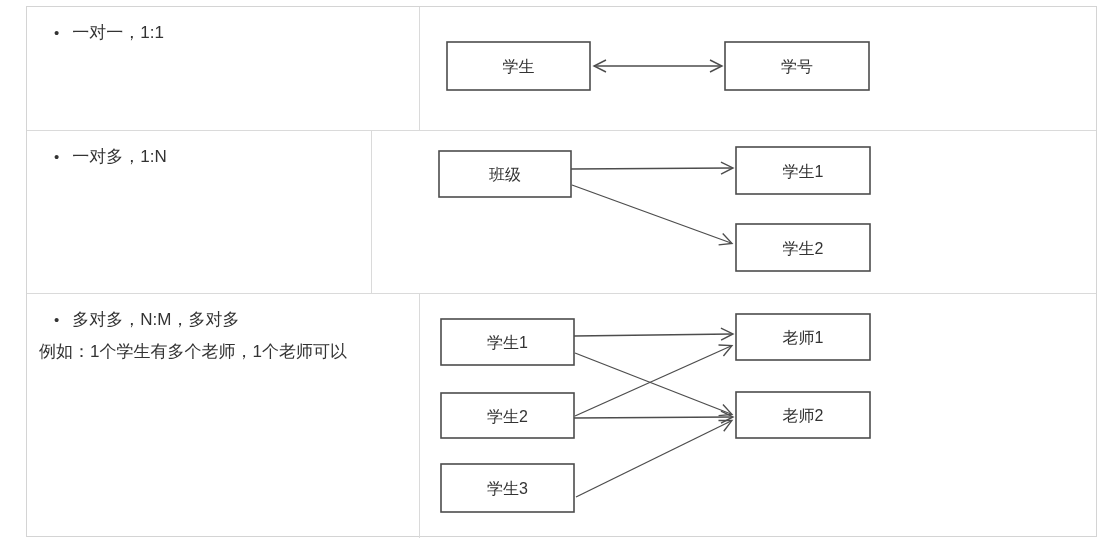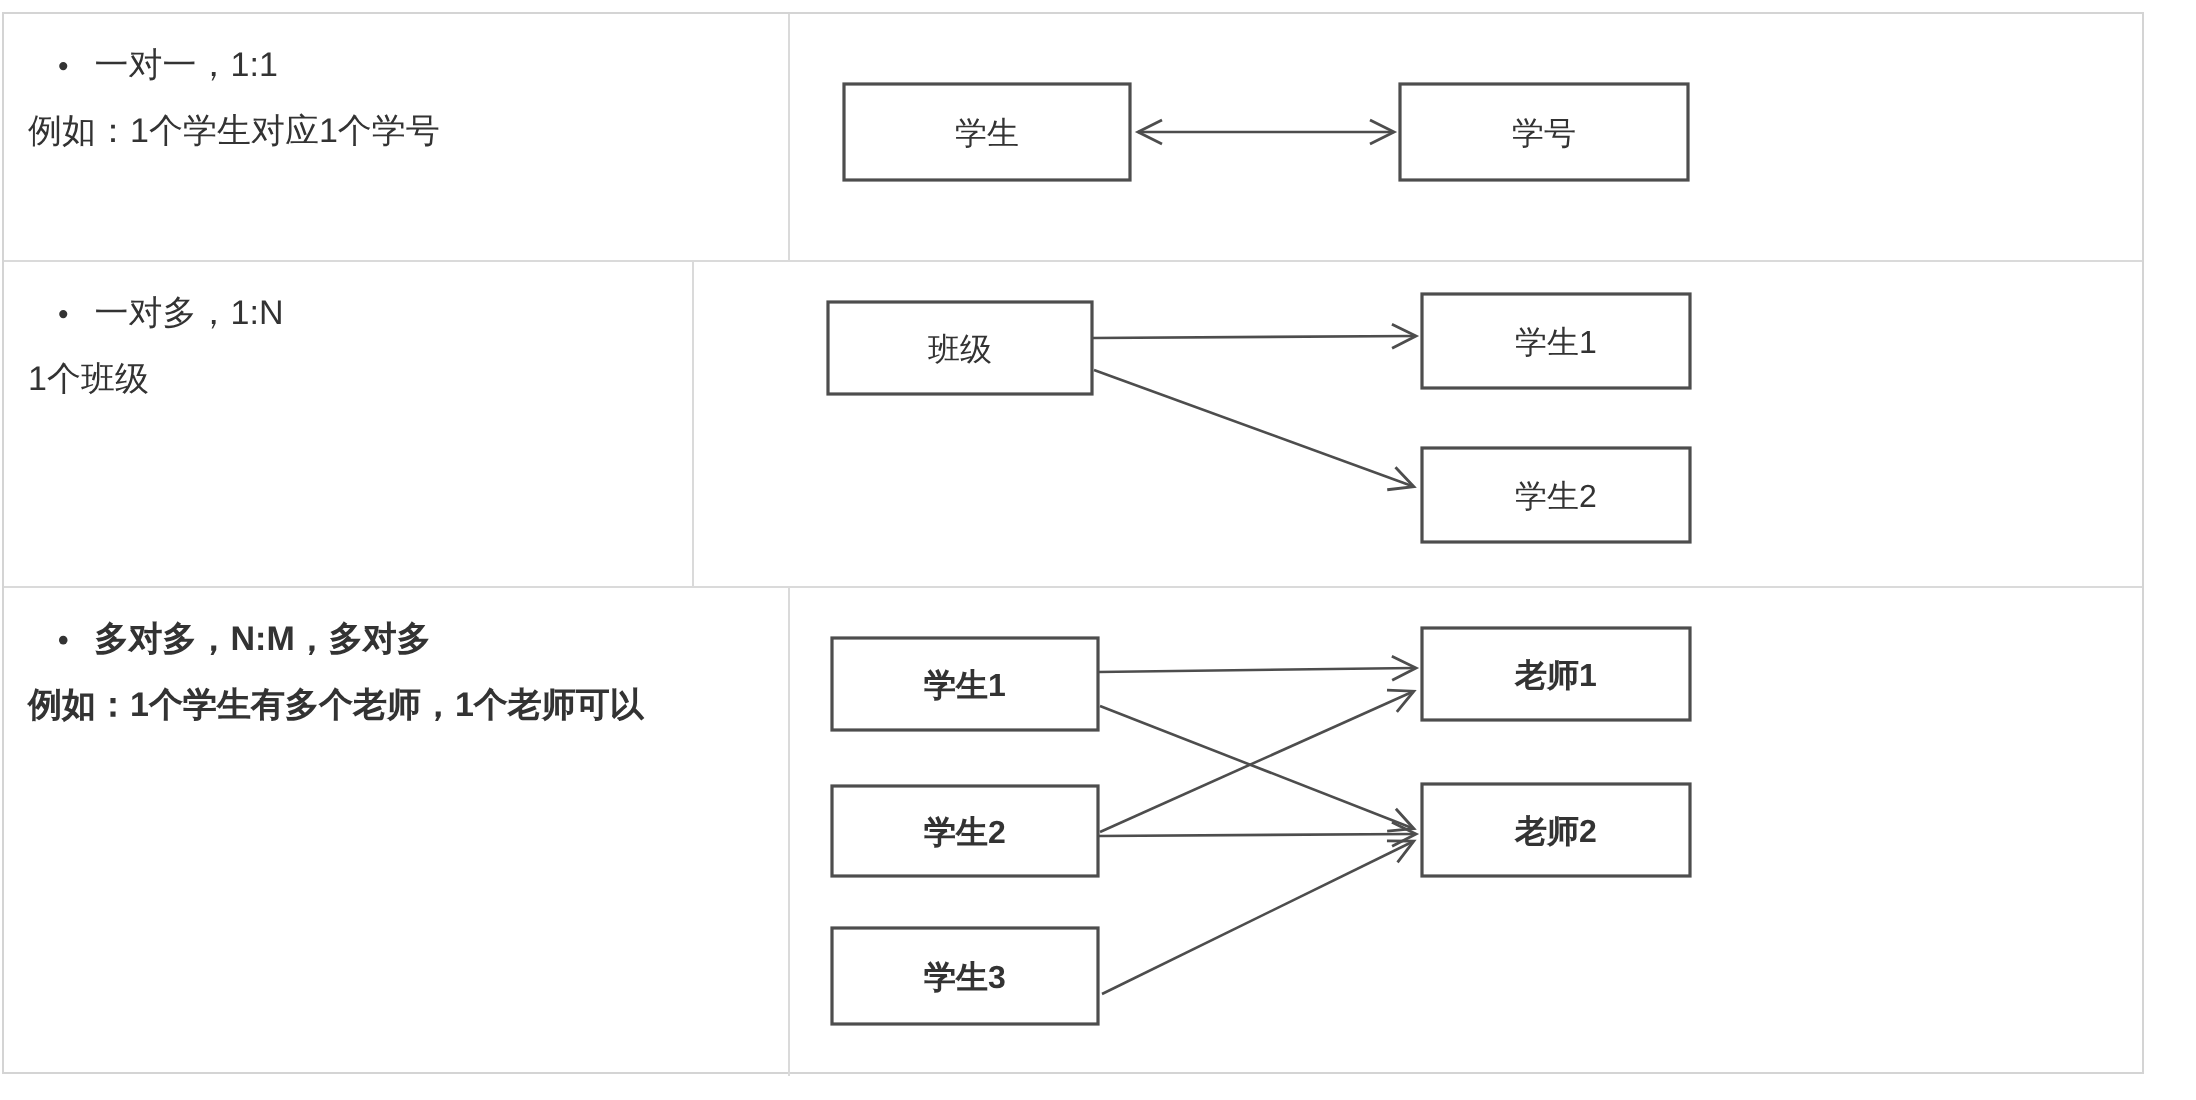--- a/index.html
+++ b/index.html
@@ -4,31 +4,31 @@
 <style>
   * { margin: 0; padding: 0; box-sizing: border-box; }
   html, body {
     width: 1098px; height: 550px;
     background: #ffffff;
     font-family: "Liberation Sans", "DejaVu Sans", sans-serif;
     overflow: hidden;
   }
   .rel-table {
     position: absolute;
-    left: 1px; top: 6px;
+    left: 26px; top: 6px;
     width: 1071px; height: 531px;
     border: 1px solid #d4d4d4;
     background: #ffffff;
   }
   .row {
     display: flex;
     width: 100%;
     border-bottom: 1px solid #dadada;
   }
-  .row:last-child { border-bottom: none; font-weight: bold; }
+  .row:last-child { border-bottom: none; }
   .cell { position: relative; height: 100%; }
   .cell.left {
     width: 394px;
     border-right: 1px solid #dadada;
     padding: 10px 10px 0 12px;
     color: #333333;
     font-size: 17px;
     line-height: 32px;
   }
   .cell.right { flex: 1; }
@@ -40,21 +40,20 @@
     font-family: "Liberation Sans", "DejaVu Sans", sans-serif;
   }
 </style>
 </head>
 <body>
 
 <div class="rel-table">
     <div class="row" style="height: 124px;">
       <div class="cell left">
         <div class="title-line"><span class="bullet">•</span><span class="title-text">一对一，1:1</span></div>
-        <div class="desc-line">例如：1个学生对应1个学号</div>
       </div>
       <div class="cell right">
         <svg width="676" height="122" viewBox="0 0 676 122">
           <defs>
             <marker id="ah-e-0" markerWidth="16" markerHeight="16" refX="12" refY="7" orient="auto" markerUnits="userSpaceOnUse">
               <path d="M1,1 L13,7 L1,13" fill="none" stroke="#4d4d4d" stroke-width="1.4"></path>
             </marker>
             <marker id="ah-s-0" markerWidth="16" markerHeight="16" refX="2" refY="7" orient="auto" markerUnits="userSpaceOnUse">
               <path d="M14,1 L2,7 L14,13" fill="none" stroke="#4d4d4d" stroke-width="1.4"></path>
             </marker>
@@ -67,21 +66,20 @@
           <g>
             <rect x="305" y="35" width="144" height="48" fill="#ffffff" stroke="#4d4d4d" stroke-width="1.6"></rect>
             <text x="377" y="65" text-anchor="middle" font-size="16" fill="#333333">学号</text>
           </g>
         </svg>
       </div>
     </div>
     <div class="row" style="height: 163px; gap: 48px;">
       <div class="cell left">
         <div class="title-line"><span class="bullet">•</span><span class="title-text">一对多，1:N</span></div>
-        <div class="desc-line">1个班级</div>
       </div>
       <div class="cell right">
         <svg width="676" height="161" viewBox="0 0 676 161">
           <defs>
             <marker id="ah-e-1" markerWidth="16" markerHeight="16" refX="12" refY="7" orient="auto" markerUnits="userSpaceOnUse">
               <path d="M1,1 L13,7 L1,13" fill="none" stroke="#4d4d4d" stroke-width="1.4"></path>
             </marker>
             <marker id="ah-s-1" markerWidth="16" markerHeight="16" refX="2" refY="7" orient="auto" markerUnits="userSpaceOnUse">
               <path d="M14,1 L2,7 L14,13" fill="none" stroke="#4d4d4d" stroke-width="1.4"></path>
             </marker>

